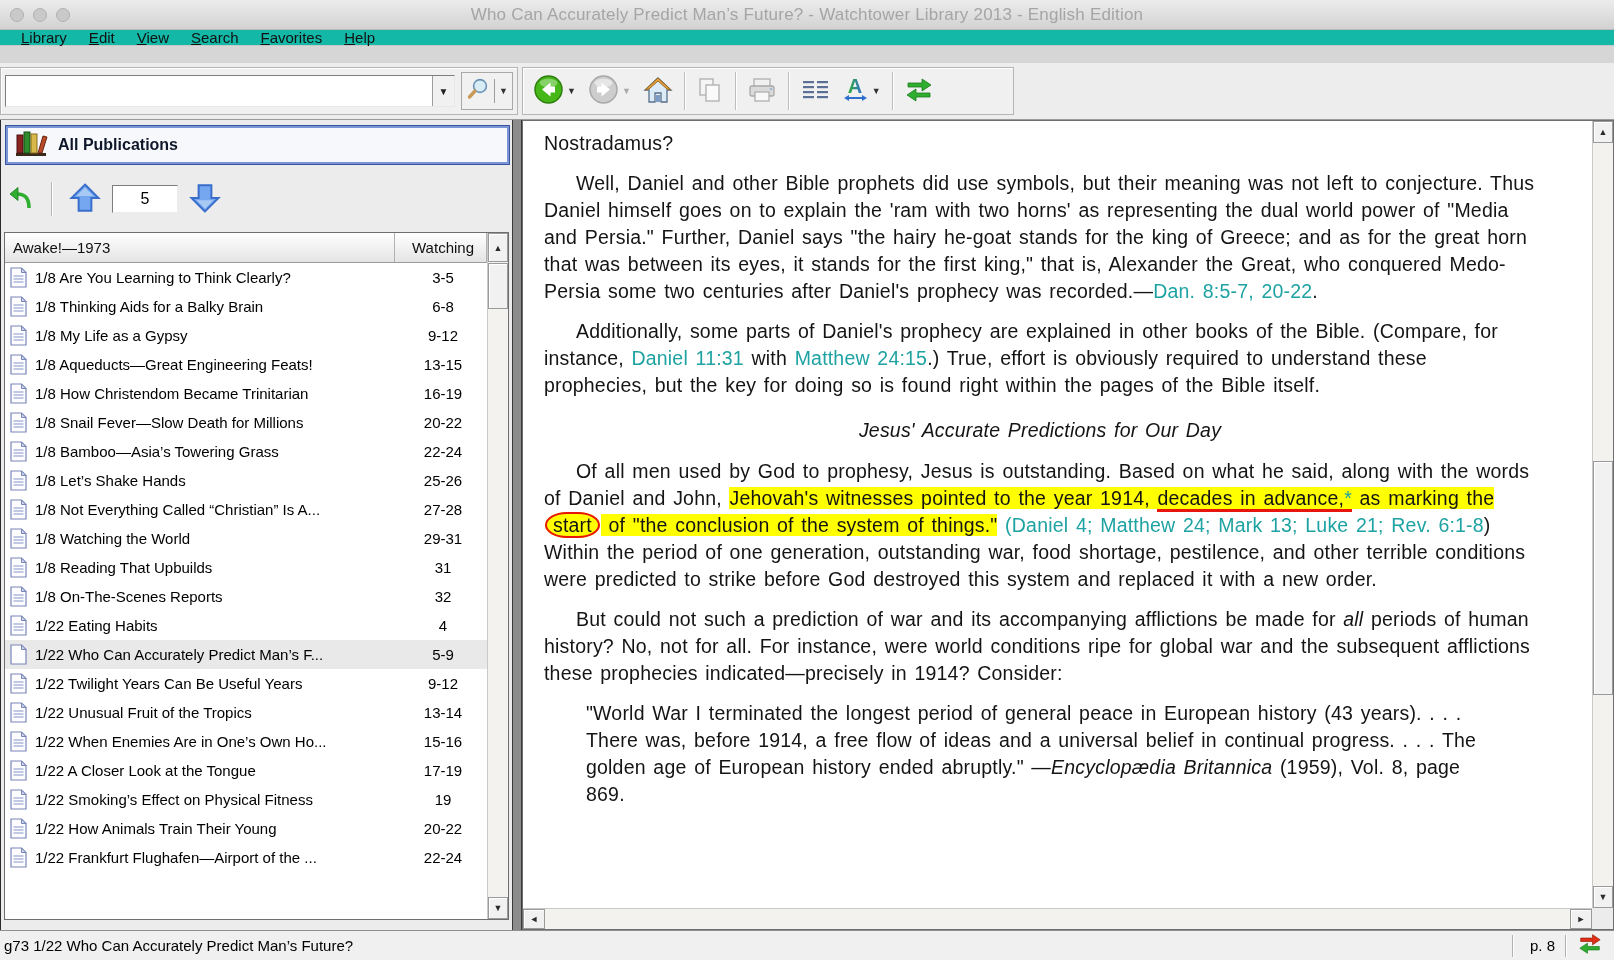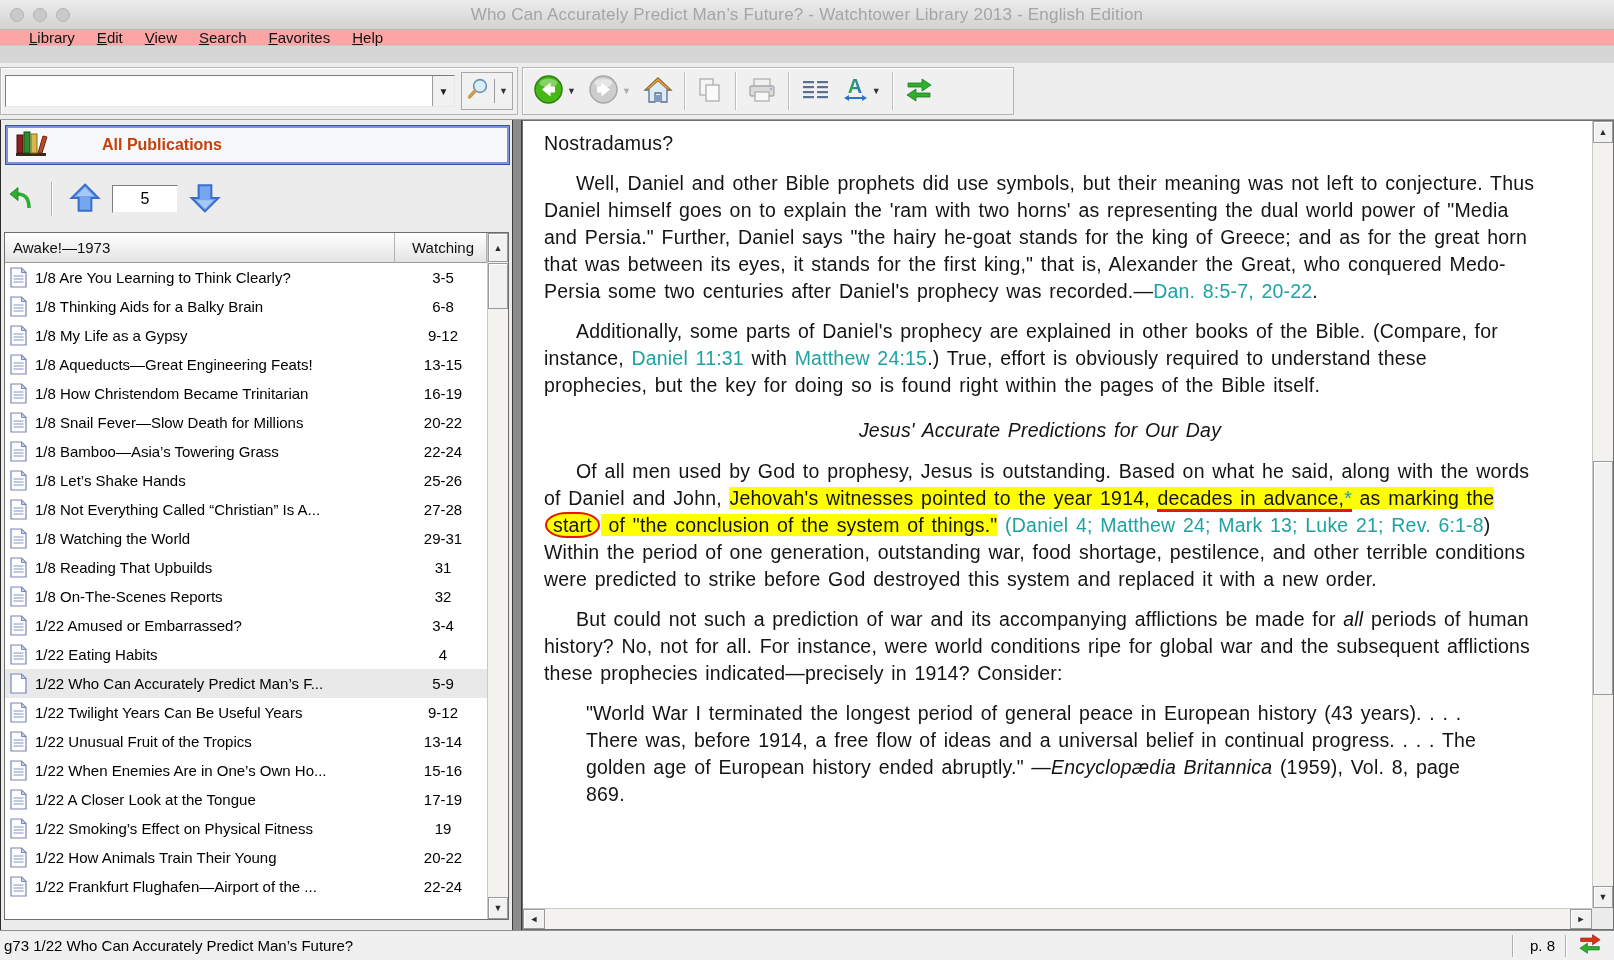--- a/index.html
+++ b/index.html
@@ -8,22 +8,22 @@
 
   
   .titlebar { position:absolute; top:0; left:0; right:0; height:30px;
     background:linear-gradient(#ececec,#d2d2d2); border-bottom:1px solid #b8b8b8;
     display:flex; align-items:center; justify-content:center; }
   .traffic { position:absolute; left:10px; top:8px; display:flex; gap:9px; }
   .light { width:14px; height:14px; border-radius:50%; background:#c9c9c9; border:1px solid #b2b2b2; }
   .win-title { font-size:17px; color:#a5a5a5; letter-spacing:0.2px; }
 
   
-  .menubar { position:absolute; top:30px; left:0; right:0; height:16px; background:#fca5a5;
-    display:flex; align-items:center; padding-left:18px; border-bottom:1px solid #c8c8c8; }
+  .menubar { position:absolute; top:30px; left:0; right:0; height:16px; background:#14b8a6;
+    display:flex; align-items:center; padding-left:10px; border-bottom:1px solid #c8c8c8; }
   .menu-item { display:inline-block; font-size:15px; color:#111; padding:5px 11px; cursor:default; }
   .menu-item::first-letter { text-decoration:underline; }
 
   
   .toolbar { position:absolute; top:63px; left:0; right:0; height:57px; background:#ededed;
     border-bottom:1px solid #9a9a9a; }
   .tb-group { position:absolute; top:4px; height:48px; background:#f0f0f0;
     border:1px solid #b5b5b5; box-shadow:inset 1px 1px 0 #fff; display:flex; align-items:center; padding:0 4px; }
   .tb-group.g1 { left:0; width:518px; }
   .tb-group.g2 { left:522px; width:492px; }
@@ -38,21 +38,21 @@
     display:flex; align-items:center; justify-content:center; gap:2px; }
   .search-div { width:1px; height:24px; background:#9d9d9d; margin:0 2px; }
 
   
   .main { position:absolute; top:120px; left:0; right:0; bottom:30px; background:#6e6e6e; }
   .left-panel { position:absolute; left:0; top:0; bottom:0; width:512px; background:#ececec;
     border-left:1px solid #2a2a2a; }
   .pub-header { position:absolute; top:6px; left:5px; right:3px; height:38px; background:#f7f8fb;
     border:2px solid #7countries; border:2px solid #7b94d6; box-shadow:0 0 0 1px #3a55a0;
     display:flex; align-items:center; padding-left:6px; gap:10px; }
-  .pub-header .label { font-weight:bold; font-size:16px; color:#c2410c;margin-left:44px; }
+  .pub-header .label { font-weight:bold; font-size:16px; color:#0f172a; }
   .nav-row { position:absolute; top:54px; left:4px; right:4px; height:50px; display:flex; align-items:center; gap:8px; }
   .nav-sep { width:1px; height:34px; background:#b5b5b5; box-shadow:1px 0 0 #fff; margin:0 6px; }
   .icon-btn { background:transparent; border:none; display:flex; align-items:center; justify-content:center; padding:2px; }
   .nav-input { width:66px; height:28px; border:1px solid; border-color:#7d7d7d #ececec #ececec #7d7d7d;
     background:#fff; text-align:center; font-size:16px; font-family:"Liberation Sans",sans-serif; outline:none; }
 
   .list-box { position:absolute; top:112px; left:3px; right:3px; bottom:10px; background:#fff;
     border:1px solid #6e6e6e; display:flex; }
   .list-main { flex:1; display:flex; flex-direction:column; overflow:hidden; }
   .list-header { height:30px; display:flex; flex:0 0 30px;text-align:right; }
@@ -484,35 +484,20 @@
                 <svg width="17" height="21" viewBox="0 0 17 21">
                   <path d="M1 1 H11.5 L16 5.5 V20 H1 Z" fill="#fdfdff" stroke="#7a86b8" stroke-width="1.2"></path>
                   <polygon points="11.5,1 11.5,5.5 16,5.5" fill="#cdd5ee" stroke="#7a86b8" stroke-width="1"></polygon>
                   <g stroke="#9aa6d0" stroke-width="1.2">
                     <line x1="3.5" y1="9" x2="13.5" y2="9"></line>
                     <line x1="3.5" y1="12" x2="13.5" y2="12"></line>
                     <line x1="3.5" y1="15" x2="13.5" y2="15"></line>
                   </g>
                 </svg>
               </span>
-              <span class="row-title">1/22 Amused or Embarrassed?</span>
-              <span class="row-loc">3-4</span>
-            </div>
-            <div class="list-row">
-              <span class="doc-icon">
-                <svg width="17" height="21" viewBox="0 0 17 21">
-                  <path d="M1 1 H11.5 L16 5.5 V20 H1 Z" fill="#fdfdff" stroke="#7a86b8" stroke-width="1.2"></path>
-                  <polygon points="11.5,1 11.5,5.5 16,5.5" fill="#cdd5ee" stroke="#7a86b8" stroke-width="1"></polygon>
-                  <g stroke="#9aa6d0" stroke-width="1.2">
-                    <line x1="3.5" y1="9" x2="13.5" y2="9"></line>
-                    <line x1="3.5" y1="12" x2="13.5" y2="12"></line>
-                    <line x1="3.5" y1="15" x2="13.5" y2="15"></line>
-                  </g>
-                </svg>
-              </span>
               <span class="row-title">1/22 Eating Habits</span>
               <span class="row-loc">4</span>
             </div>
             <div class="list-row selected">
               <span class="doc-icon">
                 <svg width="17" height="21" viewBox="0 0 17 21">
                   <path d="M1 1 H11.5 L16 5.5 V20 H1 Z" fill="#fdfdff" stroke="#7a86b8" stroke-width="1.2"></path>
                   <polygon points="11.5,1 11.5,5.5 16,5.5" fill="#cdd5ee" stroke="#7a86b8" stroke-width="1"></polygon>
                 </svg>
               </span>

